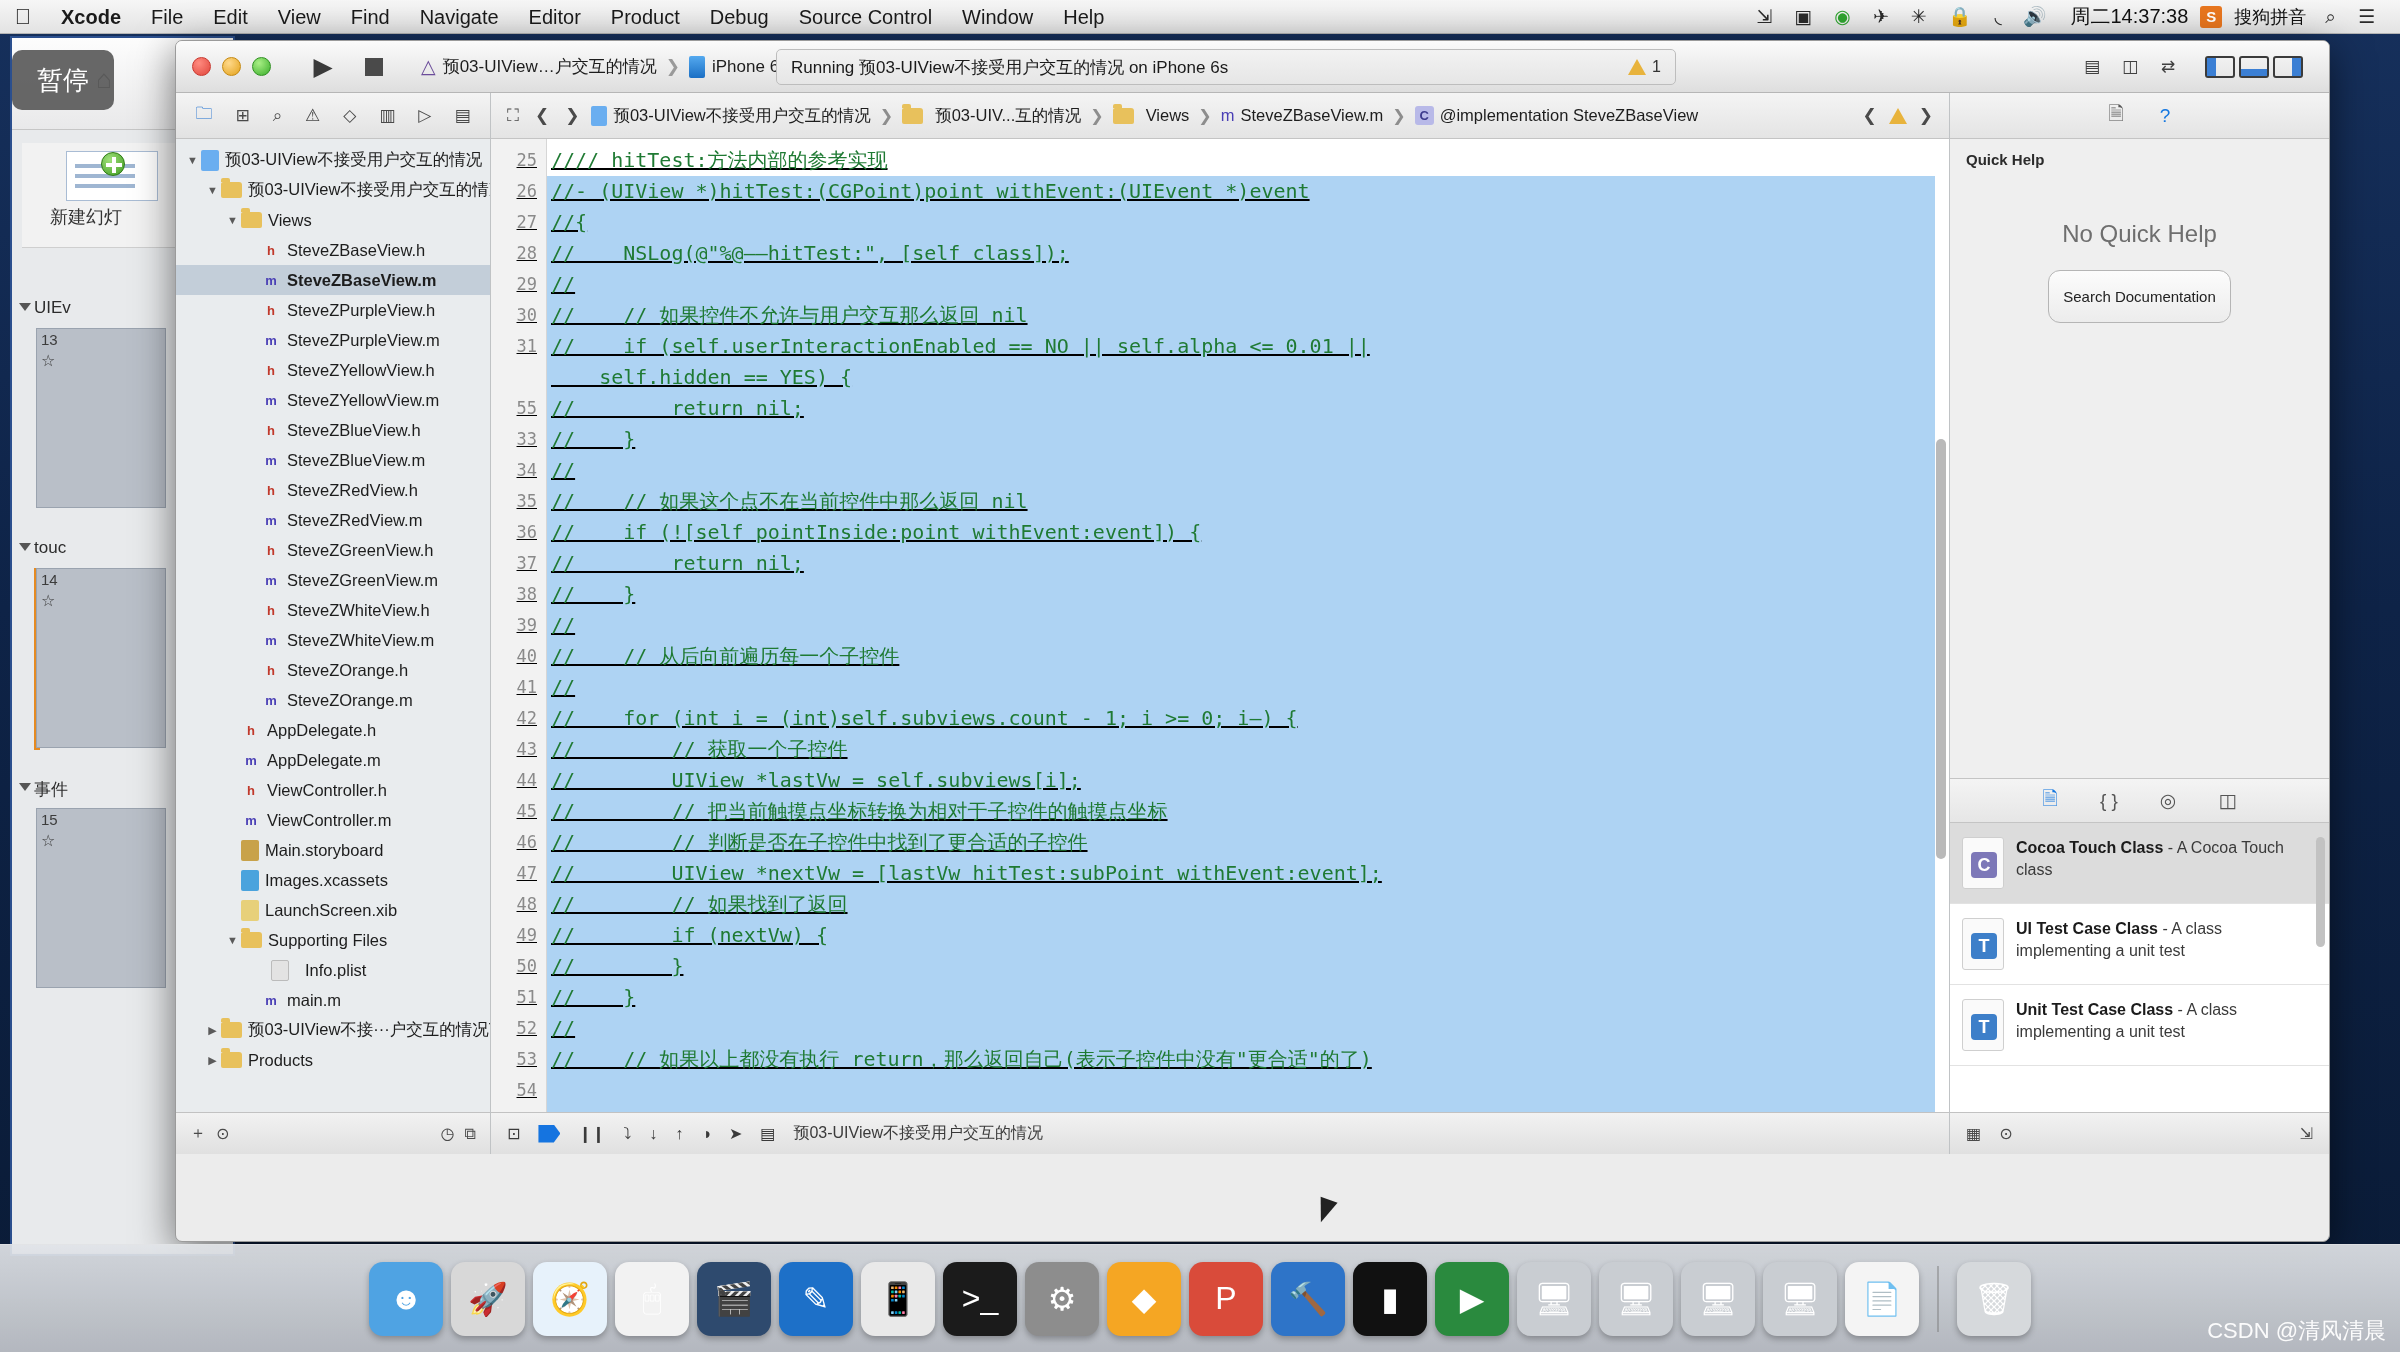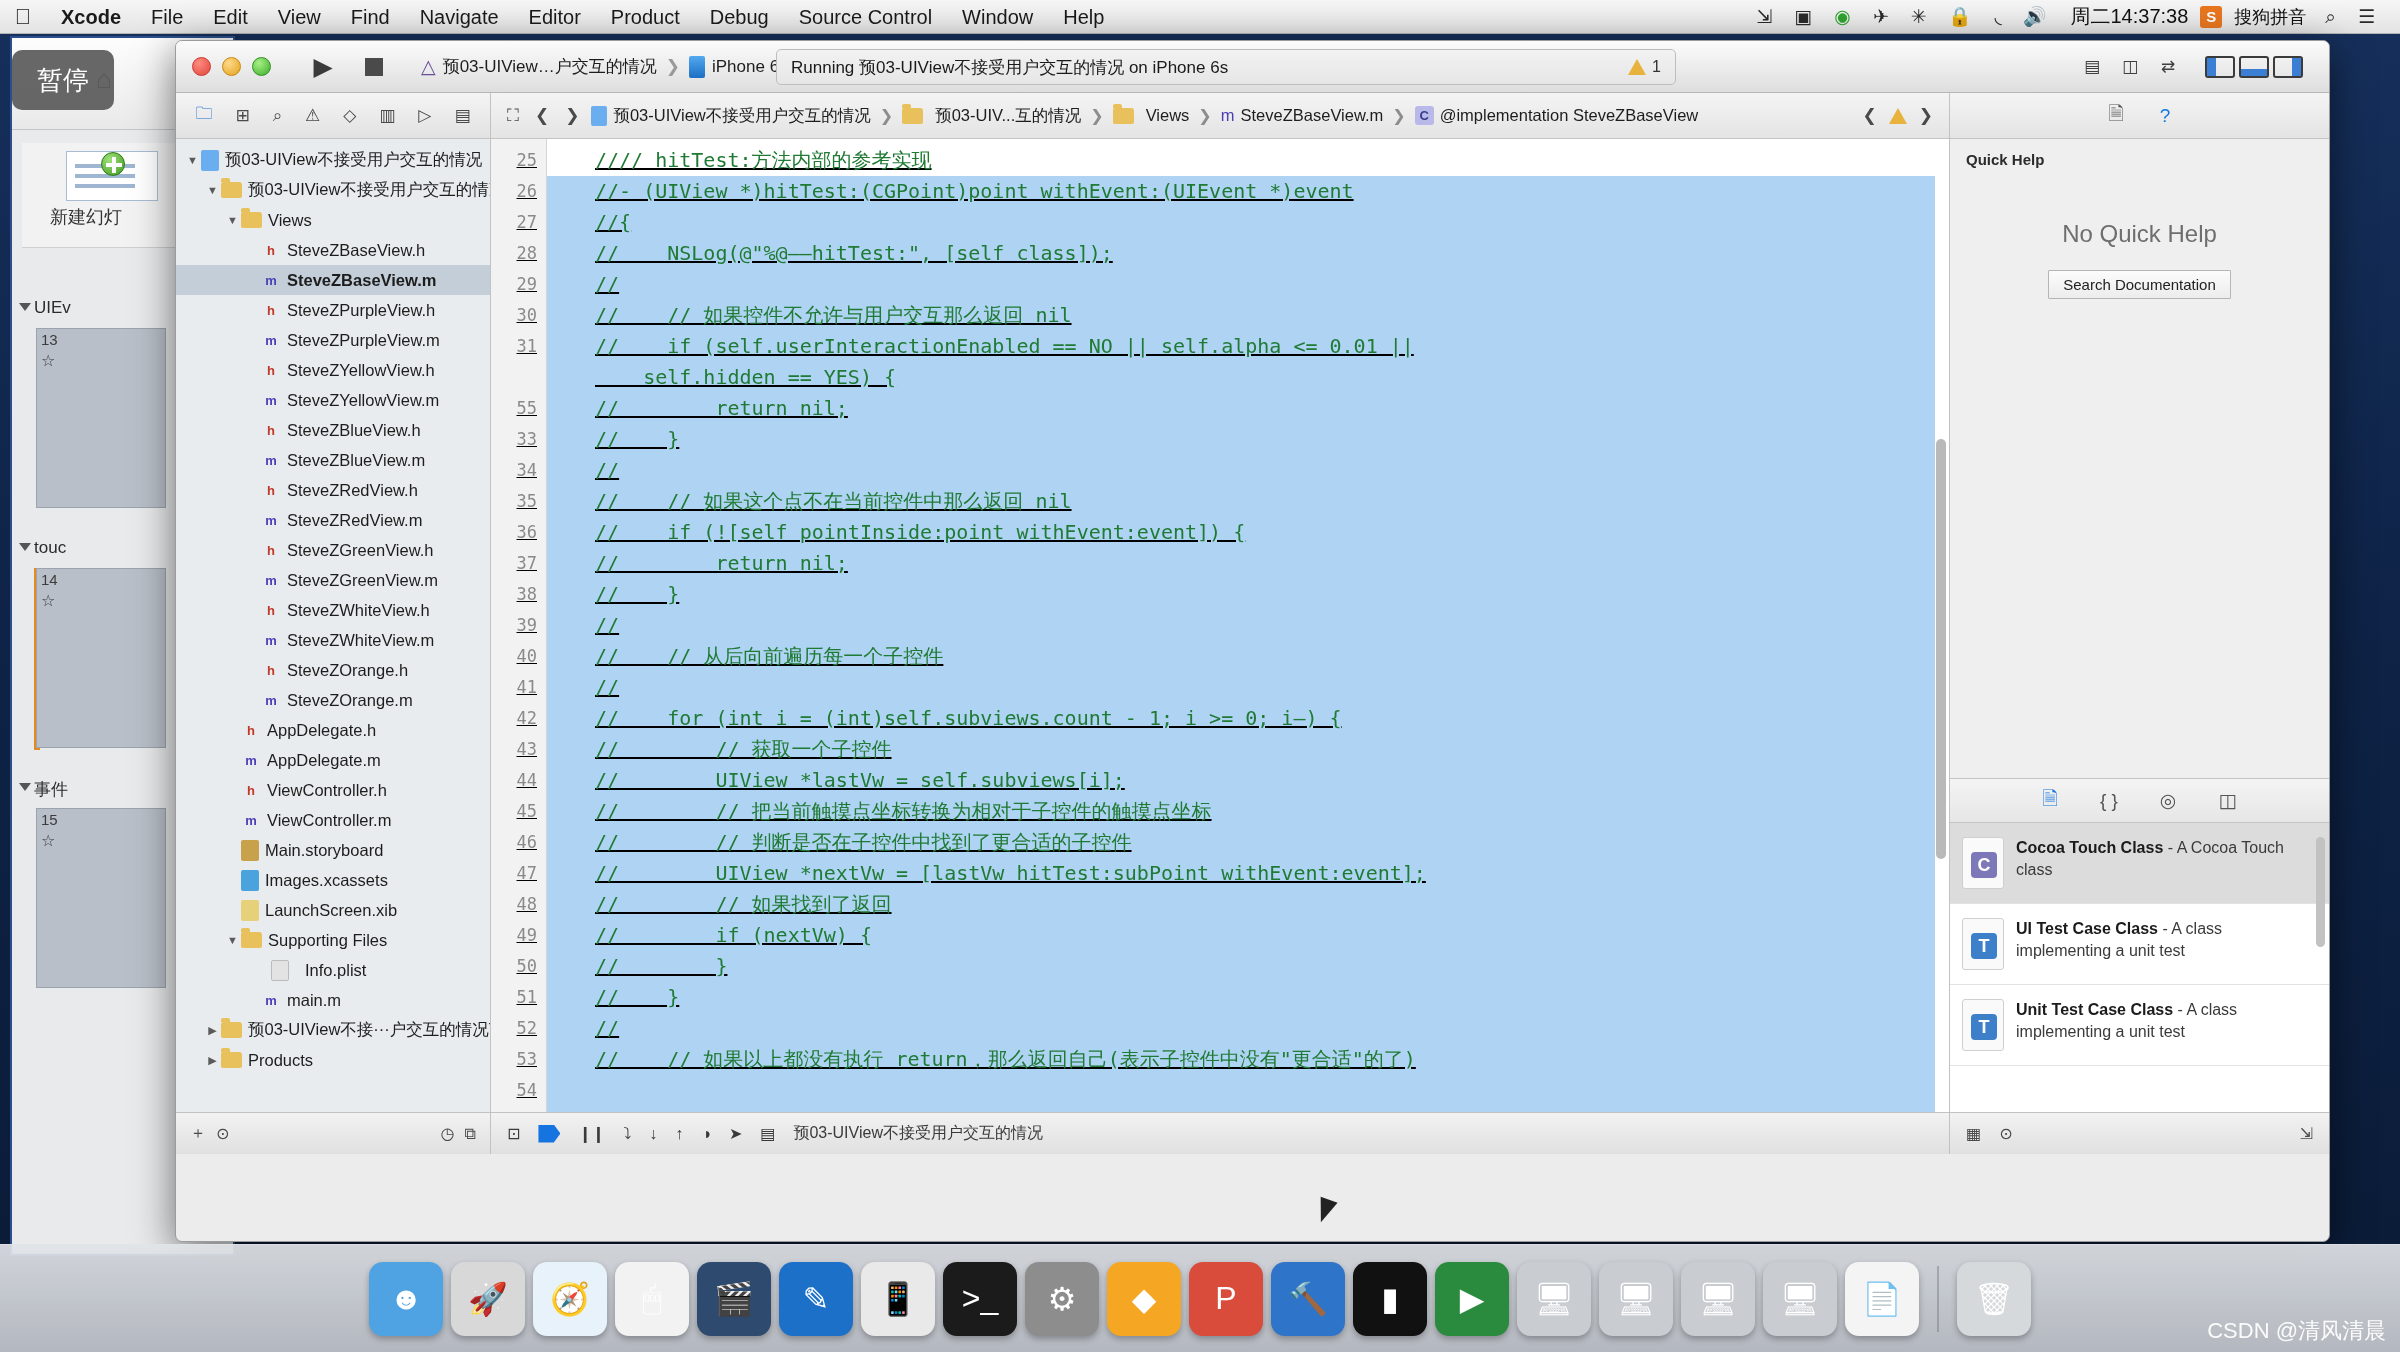--- a/index.html
+++ b/index.html
@@ -130,41 +130,41 @@
   .jb-ico { font-size:17px; color:#4a4a4a; padding:0 4px;}
   .crumb { font-size:16.5px; color:#1d1d1d; display:flex; align-items:center; gap:6px;}
   .crumb-sep { color:#8d8d8d; font-size:16px; padding:0 3px;}
   .cr-doc { width:16px;height:20px;background:#6aaef0; border-radius:2px;}
   .cr-c { width:19px;height:19px;background:#b8b9e8;color:#3c3a8c;font-size:13px;font-weight:bold;
       text-align:center;line-height:19px;border-radius:3px;}
   #code-area { flex:1; background:#ffffff; position:relative; overflow:hidden; display:flex;text-decoration:underline;}
   .gutter { width:56px; background:#f2f2f2; border-right:1px solid #d6d6d6; padding-top:6px; flex:none;}
   .gl { height:31px; line-height:31px; text-align:right; padding-right:9px; font-size:17px; color:#8a8a8a;
      font-family:"DejaVu Sans Mono","Liberation Mono",monospace;}
-  .code-wrap { flex:1; position:relative; padding-top:6px; overflow:hidden;padding-left:44px;}
+  .code-wrap { flex:1; position:relative; padding-top:6px; overflow:hidden;}
   .code-sel-bg { position:absolute; left:0; top:37px; right:14px; height:1035px; background:#aed3f3;}
   .cl { position:relative; height:31px; line-height:31px; font-size:20px; white-space:pre;
     font-family:"DejaVu Sans Mono","Liberation Mono",monospace; color:#1f7a33; padding-left:4px;}
   .cl.first { background:#fff; }
   .code-vscroll { position:absolute; right:3px; top:300px; width:10px; height:420px; background:#b9b9b9; border-radius:5px;}
   
   .ed-bottom { height:42px; background:linear-gradient(180deg,#f2f2f2,#e0e0e0); border-top:1px solid #c2c2c2;
     display:flex; align-items:center; gap:18px; padding:0 16px; font-size:16px; color:#3a3a3a;}
   .dbg-next { width:22px;height:18px; background:#1574e0; clip-path:polygon(0 0,70% 0,100% 50%,70% 100%,0 100%);}
   
   #utilities { width:380px; background:#efefef; border-left:1px solid #c0c3c5; display:flex; flex-direction:column;}
   .util-tabs { height:46px; background:linear-gradient(180deg,#f4f4f4,#e4e4e4); border-bottom:1px solid #c4c4c4;
     display:flex; align-items:center; justify-content:center; gap:36px;}
   .ut-ico { font-size:19px; color:#555;}
   .ut-ico.active { color:#1477e0;}
   .quick-help { flex:none; height:640px; padding:12px 16px; background:#efefef; border-bottom:1px solid #c4c4c4;}
   .qh-title { font-size:15px; font-weight:bold; color:#2b2b2b;}
   .qh-none { text-align:center; font-size:24px; color:#6e6e6e; margin-top:52px;}
-  .qh-btn { display:block; margin:22px auto 0; padding:5px 14px; font-size:15px; color:#222;
-    background:linear-gradient(180deg,#fcfcfc,#ececec); border:1px solid #b5b5b5; border-radius:1px;}
+  .qh-btn { display:block; margin:22px auto 0; padding:17px 14px; font-size:15px; color:#222;
+    background:linear-gradient(180deg,#fcfcfc,#ececec); border:1px solid #b5b5b5; border-radius:12px;}
   .lib-tabs { height:44px; background:linear-gradient(180deg,#f4f4f4,#e6e6e6); border-bottom:1px solid #c4c4c4;
     display:flex; align-items:center; justify-content:center; gap:42px;}
   .lib-list { flex:1; background:#fff; overflow:hidden; position:relative;}
   .lib-item { display:flex; gap:12px; padding:14px 12px; border-bottom:1px solid #e2e2e2; align-items:flex-start;}
   .lib-item.sel { background:#dcdcdc;}
   .lib-ico { width:42px;height:52px; background:#fafafa; border:1px solid #cfcfcf; border-radius:3px;
      position:relative; flex:none;}
   .lib-ico .badge { position:absolute; left:8px; top:14px; width:26px;height:26px;border-radius:4px;
      color:#fff; font-size:18px; font-weight:bold; text-align:center; line-height:26px;}
   .lib-txt { font-size:16px; color:#1b1b1b; line-height:1.35;}

